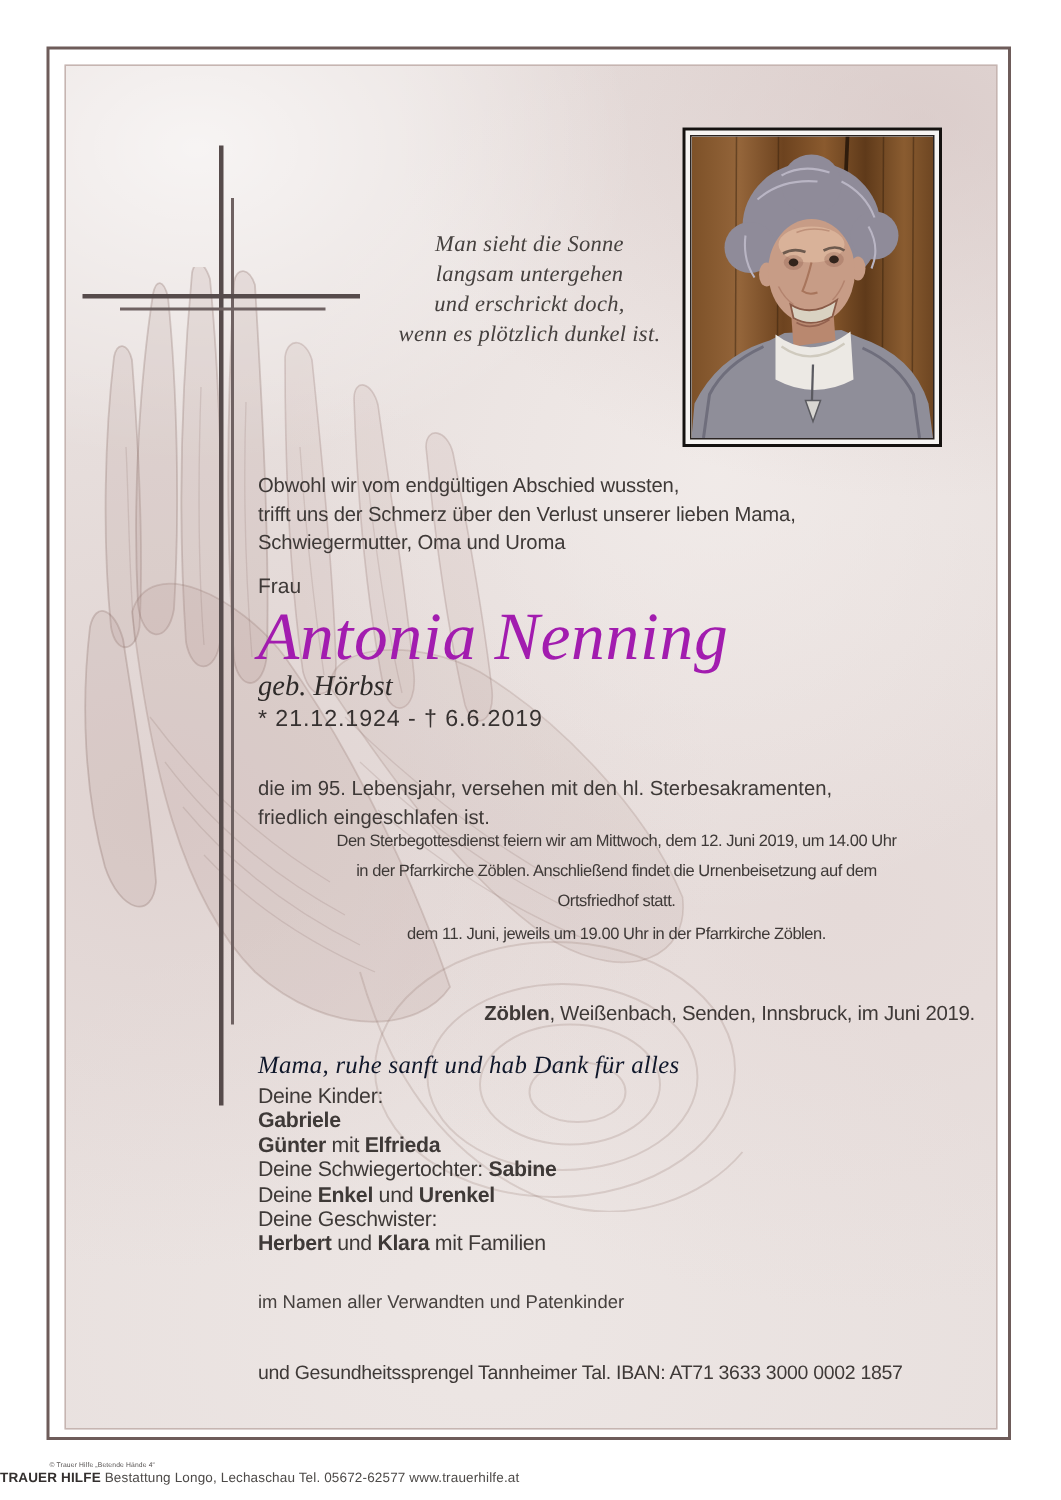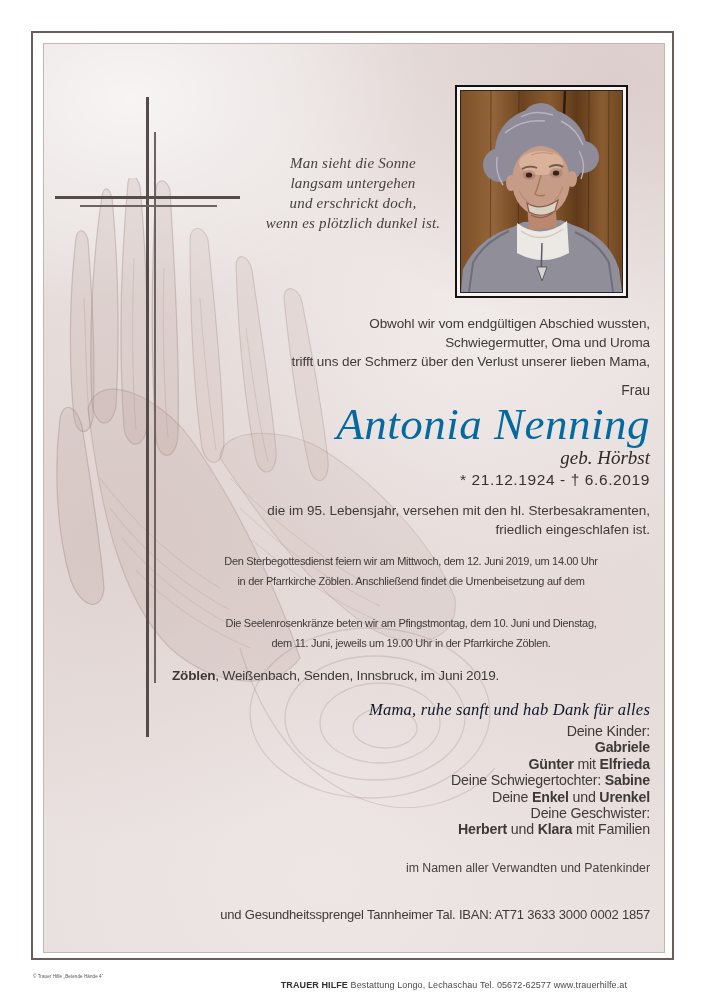--- a/index.html
+++ b/index.html
@@ -35,52 +35,52 @@
   .cross-h-sec{left:80px;top:205px;width:137px;height:2px;background:#6f6262;}
   
   .photo{
     position:absolute;left:455px;top:85px;width:173px;height:213px;box-sizing:border-box;
     border:2px solid #151210;background:#f6f4f2;padding:3px;
   }
   .photo-inner{width:100%;height:100%;border:1px solid #2a2422;box-sizing:border-box;overflow:hidden;}
   .photo-inner svg{display:block;}
   
   .col{position:absolute;left:172px;width:478px;}
-  .center{text-align:right;}
+  .center{text-align:left;}
   .tline{white-space:nowrap;}
   .poem{
     position:absolute;left:203px;top:153px;width:300px;text-align:center;
     font-family:"Liberation Serif",serif;font-style:italic;
     font-size:15px;line-height:20px;color:#45403e;letter-spacing:0.2px;
   }
   .intro{top:314px;font-size:13.5px;line-height:19px;letter-spacing:-0.1px;}
   .frau{top:382px;font-size:14px;}
   .name{
     top:399px;font-family:"Liberation Serif",serif;font-style:italic;
-    font-size:45px;line-height:50px;color:#0369a1;letter-spacing:0.5px;
+    font-size:45px;line-height:50px;color:#a21caf;letter-spacing:0.5px;
   }
   .maiden{top:447px;font-family:"Liberation Serif",serif;font-style:italic;font-size:19px;color:#2e2a29;}
   .dates{top:471px;font-size:15.5px;letter-spacing:0.6px;color:#363130;}
-  .passing{top:501px;font-size:13.5px;line-height:19px;}
+  .passing{top:516px;font-size:13.5px;line-height:19px;}
   .para{font-size:11px;line-height:20px;letter-spacing:-0.3px;text-align:center;}
   .service{top:551px;}
   .rosary{top:613px;}
-  .places{top:668px;font-size:13.6px;letter-spacing:-0.2px;text-align:left;white-space:nowrap;}
+  .places{top:668px;font-size:13.6px;letter-spacing:-0.2px;text-align:right;white-space:nowrap;}
   .farewell{
     top:700px;font-family:"Liberation Serif",serif;font-style:italic;
     font-size:16.5px;color:#0f172a;letter-spacing:0.2px;
   }
   .family{top:723px;font-size:14.2px;line-height:16.4px;letter-spacing:-0.2px;}
   .family .tline{white-space:nowrap;}
   .closing{top:861px;font-size:12.3px;color:#46413f;}
   .donation{top:906px;font-size:13px;line-height:18.5px;letter-spacing:-0.2px;}
   .bold{font-weight:bold;}
   
   .footer{
-    position:absolute;left:0;top:980px;width:627px;text-align:right;
+    position:absolute;left:0;top:980px;width:627px;text-align:left;
     font-size:9px;color:#4d4a48;letter-spacing:0.1px;
   }
   .footer .bold{color:#332f2e;}
   .copyright{
     position:absolute;left:33px;top:974px;font-size:4.5px;color:#555150;letter-spacing:0.1px;
   }
 </style>
 </head>
 <body>
 
@@ -215,38 +215,38 @@
         <path d="M58,100 Q62,108 68,112"></path>
         <path d="M102,96 Q99,104 94,109"></path>
         <path d="M70,64 Q80,60 92,63"></path>
       </g>
     </svg>
   </div>
 </div>
 
 <div class="col center intro">
     <div class="tline">Obwohl wir vom endgültigen Abschied wussten,</div>
+    <div class="tline">trifft uns der Schmerz über den Verlust unserer lieben Mama,</div>
     <div class="tline">Schwiegermutter, Oma und Uroma</div>
-    <div class="tline">trifft uns der Schmerz über den Verlust unserer lieben Mama,</div>
   </div>
 <div class="col center frau">Frau</div>
 <div class="col center name">Antonia Nenning</div>
 <div class="col center maiden">geb. Hörbst</div>
 <div class="col center dates">* 21.12.1924 - † 6.6.2019</div>
 <div class="col center passing">
     <div class="tline">die im 95. Lebensjahr, versehen mit den hl. Sterbesakramenten,</div>
     <div class="tline">friedlich eingeschlafen ist.</div>
   </div>
 
 <div class="col para service">
     <div class="tline">Den Sterbegottesdienst feiern wir am Mittwoch, dem 12. Juni 2019, um 14.00 Uhr</div>
     <div class="tline">in der Pfarrkirche Zöblen. Anschließend findet die Urnenbeisetzung auf dem</div>
+    <div class="tline">Ortsfriedhof statt.</div>
   </div>
 <div class="col para rosary">
-    <div class="tline">Die Seelenrosenkränze beten wir am Pfingstmontag, dem 10. Juni und Dienstag,</div>
     <div class="tline">dem 11. Juni, jeweils um 19.00 Uhr in der Pfarrkirche Zöblen.</div>
   </div>
 <div class="col places"><span class="seg bold">Zöblen</span><span class="seg">, Weißenbach, Senden, Innsbruck, im Juni 2019.</span></div>
 
 <div class="col center farewell">Mama, ruhe sanft und hab Dank für alles</div>
 <div class="col center family">
     <div class="tline"><span class="seg">Deine Kinder:</span></div>
     <div class="tline"><span class="seg bold">Gabriele</span></div>
     <div class="tline"><span class="seg bold">Günter</span><span class="seg"> mit </span><span class="seg bold">Elfrieda</span></div>
     <div class="tline"><span class="seg">Deine Schwiegertochter: </span><span class="seg bold">Sabine</span></div>

